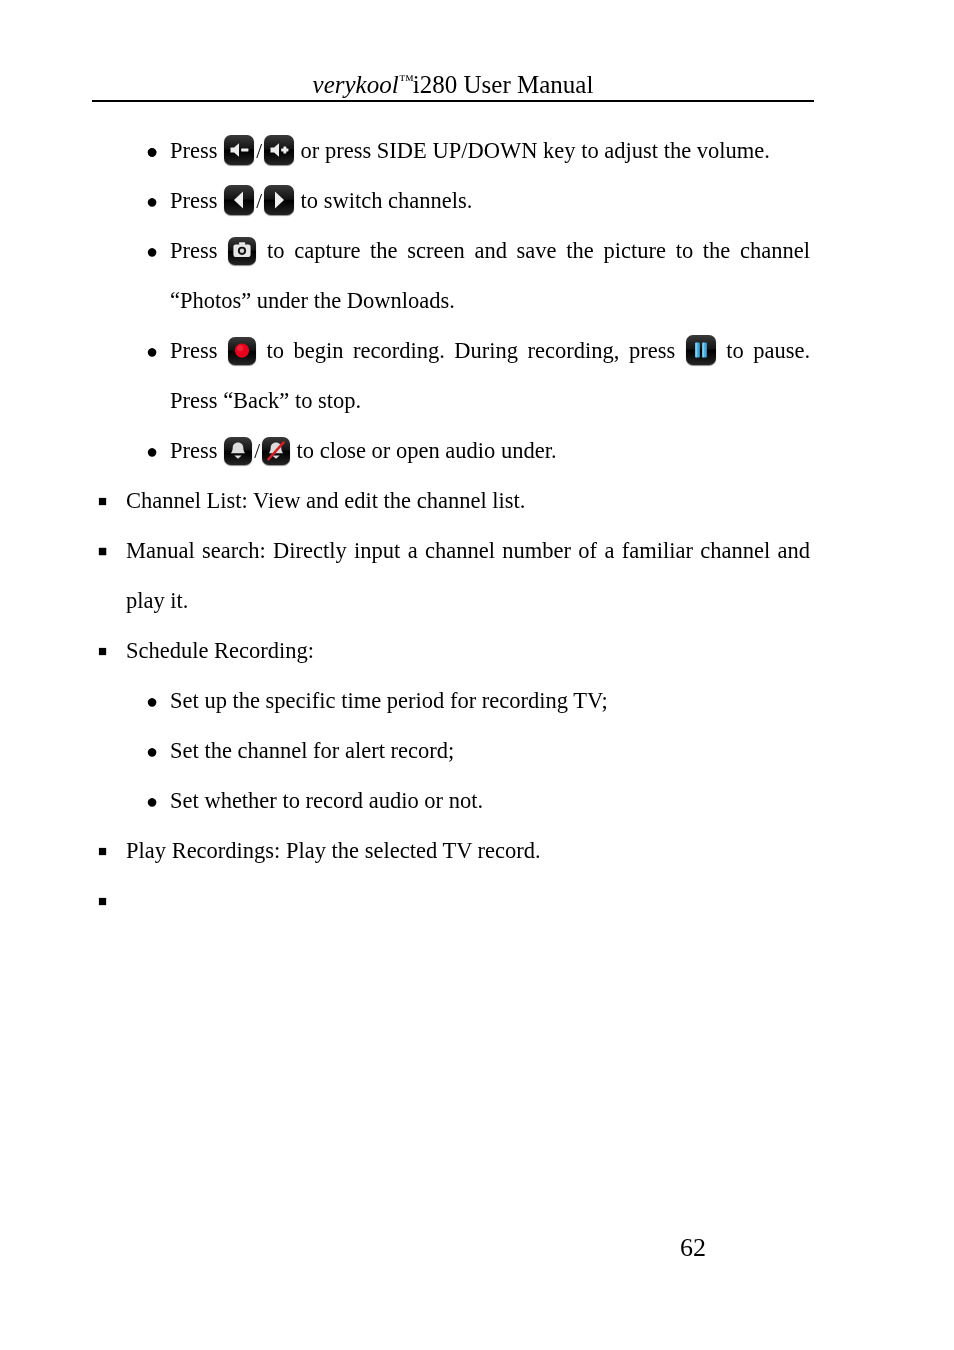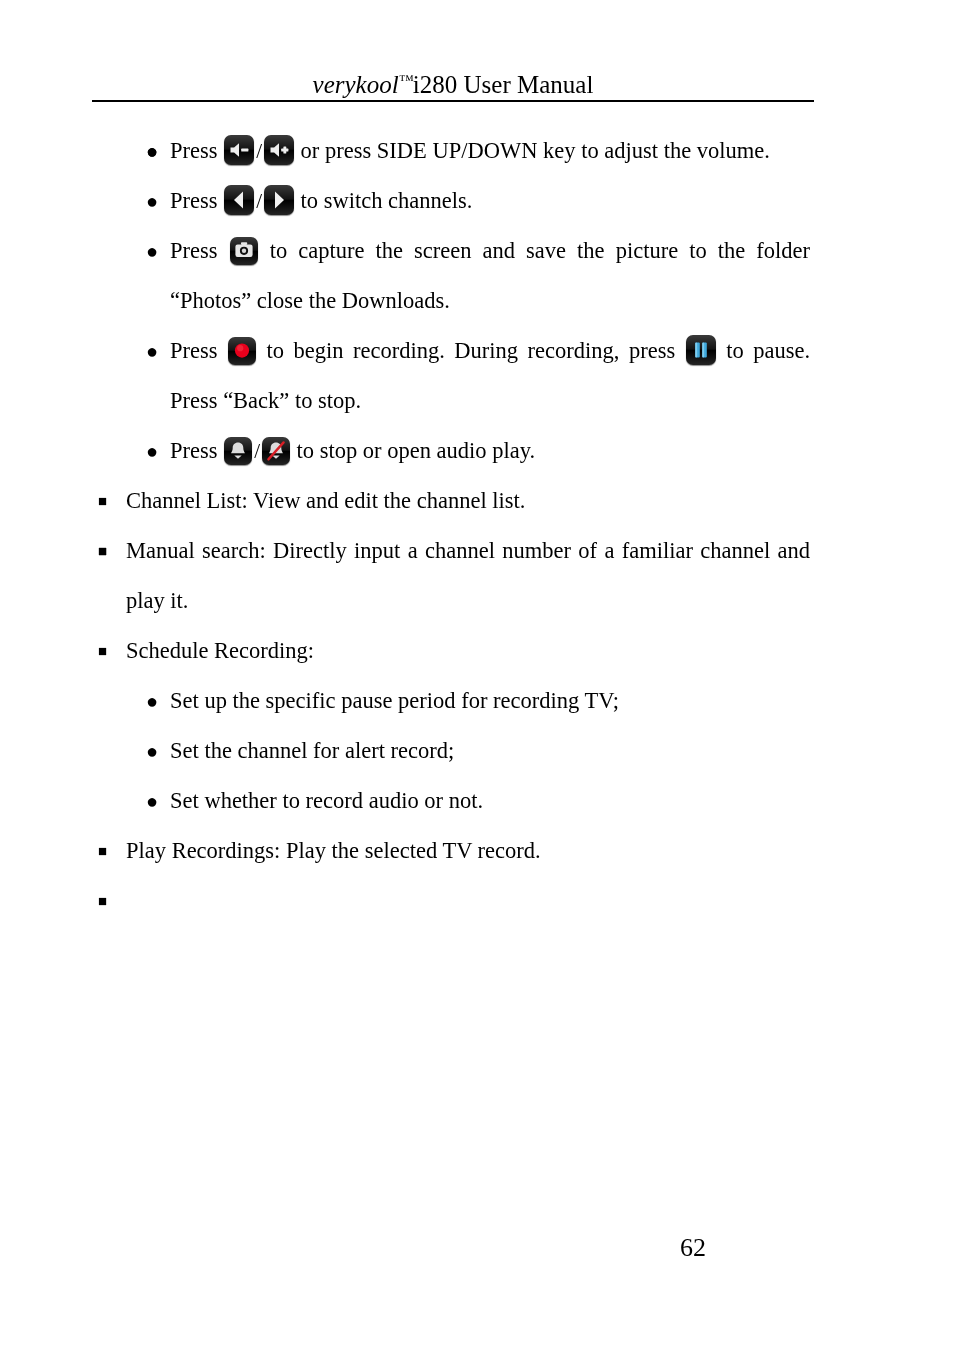--- a/index.html
+++ b/index.html
@@ -202,21 +202,21 @@
       <span class="bullet-round">●</span>
       <span>Press</span>
       <span class="icon sm">
         <svg width="28" height="28" viewBox="0 0 28 28">
           <rect x="11" y="5.3" width="6.2" height="2.6" rx="0.8" fill="#e6e6e6"></rect>
           <rect x="5.4" y="7.6" width="17.2" height="12.4" rx="2.2" fill="#e6e6e6"></rect>
           <circle cx="14" cy="13.8" r="4.1" fill="#101010"></circle>
           <circle cx="14" cy="13.8" r="2.2" fill="#d8d8d8"></circle>
         </svg>
       </span>
-      <span>to capture the screen and save the picture to the folder “Photos” close the Downloads.</span>
+      <span>to capture the screen and save the picture to the channel “Photos” under the Downloads.</span>
     </div>
 
     <div class="lvl1">
       <span class="bullet-round">●</span>
       <span>Press</span>
       <span class="icon sm">
         <svg width="28" height="28" viewBox="0 0 28 28">
           <circle cx="14" cy="13.6" r="7.1" fill="#e8001c"></circle>
           <circle cx="12.2" cy="11.2" r="3.1" fill="#f4404f" opacity="0.55"></circle>
         </svg>
@@ -241,21 +241,21 @@
           <path d="M14 5.4 c-3.2 0 -5.3 2.3 -5.3 5.3 0 3.6 -1.6 4.6 -1.6 5.6 h13.8 c0 -1 -1.6 -2 -1.6 -5.6 0 -3 -2.1 -5.3 -5.3 -5.3 z" fill="#dcdcdc"></path>
           <path d="M10.3 18.6 h7.4 l-3.7 3.2 z" fill="#dcdcdc"></path>
         </svg>
       </span><span class="slash">/</span><span class="icon sm">
         <svg width="28" height="28" viewBox="0 0 28 28">
           <path d="M14 5.4 c-3.2 0 -5.3 2.3 -5.3 5.3 0 3.6 -1.6 4.6 -1.6 5.6 h13.8 c0 -1 -1.6 -2 -1.6 -5.6 0 -3 -2.1 -5.3 -5.3 -5.3 z" fill="#dcdcdc"></path>
           <path d="M10.3 18.6 h7.4 l-3.7 3.2 z" fill="#dcdcdc"></path>
           <line x1="21.6" y1="5.4" x2="6.4" y2="22.4" stroke="#d81f26" stroke-width="2.4" stroke-linecap="round"></line>
         </svg>
       </span>
-      <span>to stop or open audio play.</span>
+      <span>to close or open audio under.</span>
     </div>
 
     <div class="lvl2 nojust">
       <span class="bullet-square">■</span>
       <span>Channel List: View and edit the channel list.</span>
     </div>
 
     <div class="lvl2 nojust">
       <span class="bullet-square">■</span>
     </div>
@@ -265,21 +265,21 @@
       <span>Manual search: Directly input a channel number of a familiar channel and play it.</span>
     </div>
 
     <div class="lvl2 nojust">
       <span class="bullet-square">■</span>
       <span>Schedule Recording:</span>
     </div>
 
     <div class="lvl3">
       <span class="bullet-round">●</span>
-      <span>Set up the specific pause period for recording TV;</span>
+      <span>Set up the specific time period for recording TV;</span>
     </div>
     <div class="lvl3">
       <span class="bullet-round">●</span>
       <span>Set the channel for alert record;</span>
     </div>
     <div class="lvl3">
       <span class="bullet-round">●</span>
       <span>Set whether to record audio or not.</span>
     </div>
 

